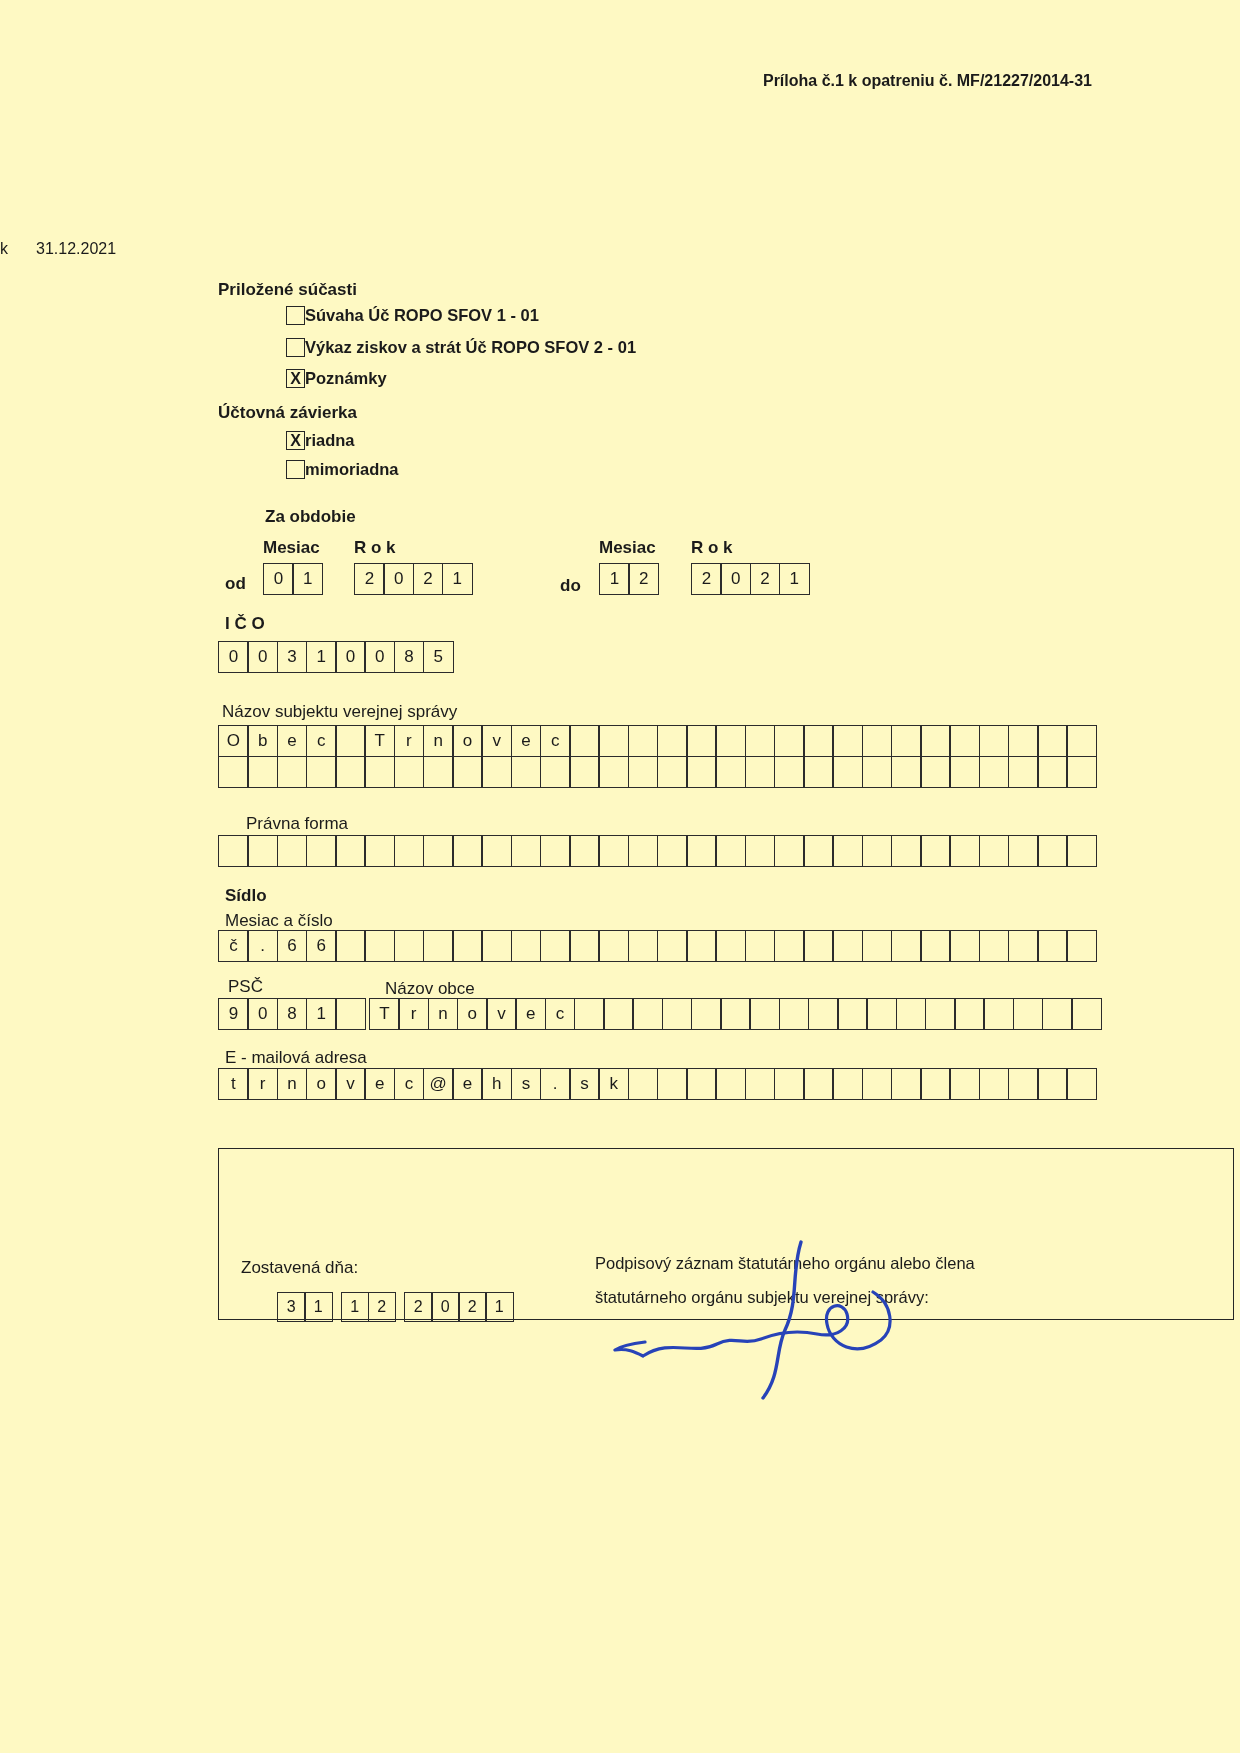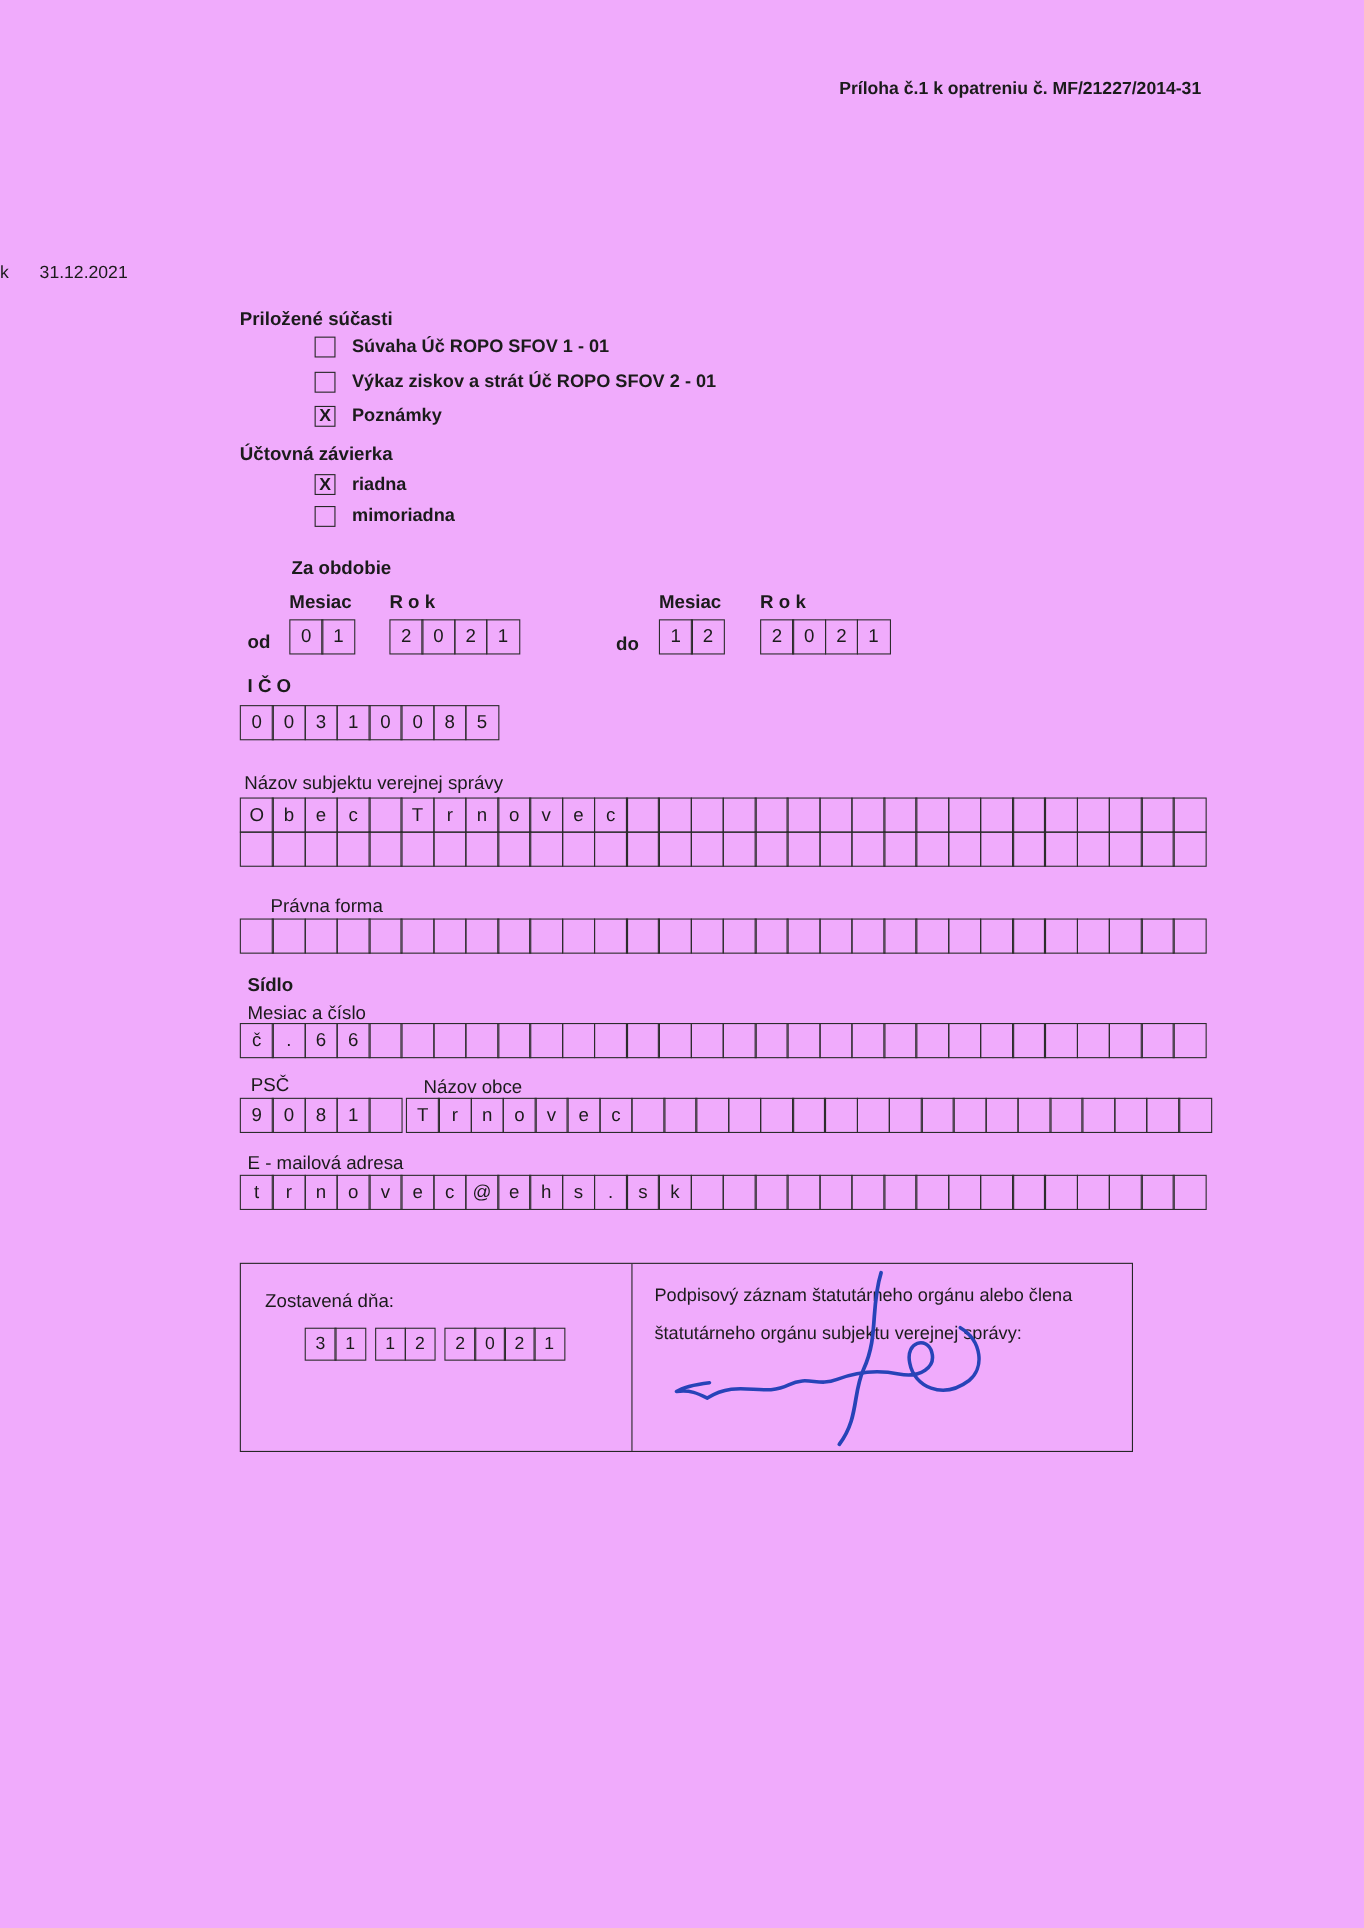--- a/index.html
+++ b/index.html
@@ -1,21 +1,21 @@
 <!DOCTYPE html>
 <html><head>
 <meta charset="utf-8">
 <style>
   * { box-sizing: border-box; }
   html, body { margin: 0; padding: 0; background: #ffffff; }
   .page {
     position: relative;
     width: 1240px;
     height: 1753px;
-    background: #f0abfc;
+    background: #fef9c3;
     font-family: "Liberation Sans", sans-serif;
     color: #1b1b1b;
     overflow: hidden;
     margin: 0 auto;
   }
   .abs { position: absolute; }
   .b { font-weight: bold; }
   .fs { font-size: 17px; }
   .fs-sm { font-size: 16.5px; }
   .annex { font-size: 16px; font-weight: bold; }
@@ -31,21 +31,21 @@
     margin-left: -1.5px;
     display: flex;
     align-items: center;
     justify-content: center;
     font-size: 17px;
   }
   .cell:first-child { margin-left: 0; }
   .stack .charrow + .charrow { margin-top: -1.5px; }
   .smallcells .cell { width: 28.5px; height: 30px; font-size: 16px; }
 
-  .chkrow { display: flex; align-items: center; gap: 15px; }
+  .chkrow { display: flex; align-items: center; }
   .chk {
     flex: none;
     width: 19px;
     height: 19px;
     border: 1.9px solid #262626;
     display: flex;
     align-items: center;
     justify-content: center;
     font-size: 16px;
     font-weight: bold;
@@ -349,21 +349,21 @@
       <span class="cell"></span>
       <span class="cell"></span>
       <span class="cell"></span>
       <span class="cell"></span>
       <span class="cell"></span>
       <span class="cell"></span>
       <span class="cell"></span>
       <span class="cell"></span>
     </div>
 
-  <div class="abs footer-box" style="top:1148px; left:218px; width:812px; height:172px;">
+  <div class="abs footer-box" style="top:1148px; left:218px; width:1016px; height:172px;align-items:center;">
 
     <div class="fb-left">
       <div class="abs fs" style="top:24px; left:22px;">Zostavená dňa:</div>
       <div class="abs datewrap smallcells" style="top:58px; left:58px;">
         <div class="charrow">
             <span class="cell">3</span>
             <span class="cell">1</span>
           </div>
         <div class="charrow">
             <span class="cell">1</span>

